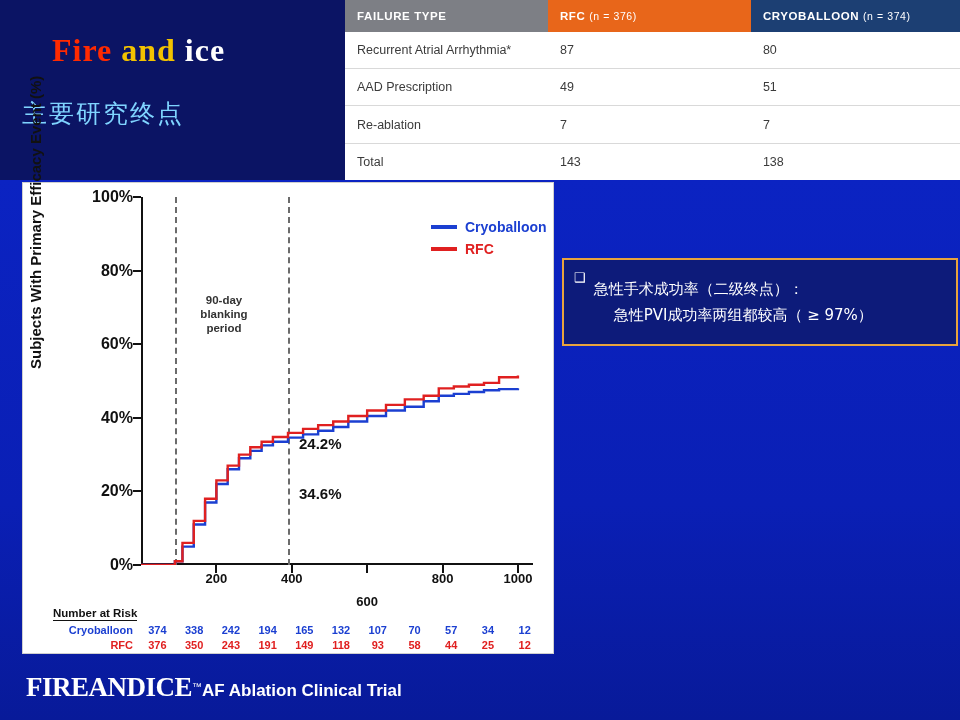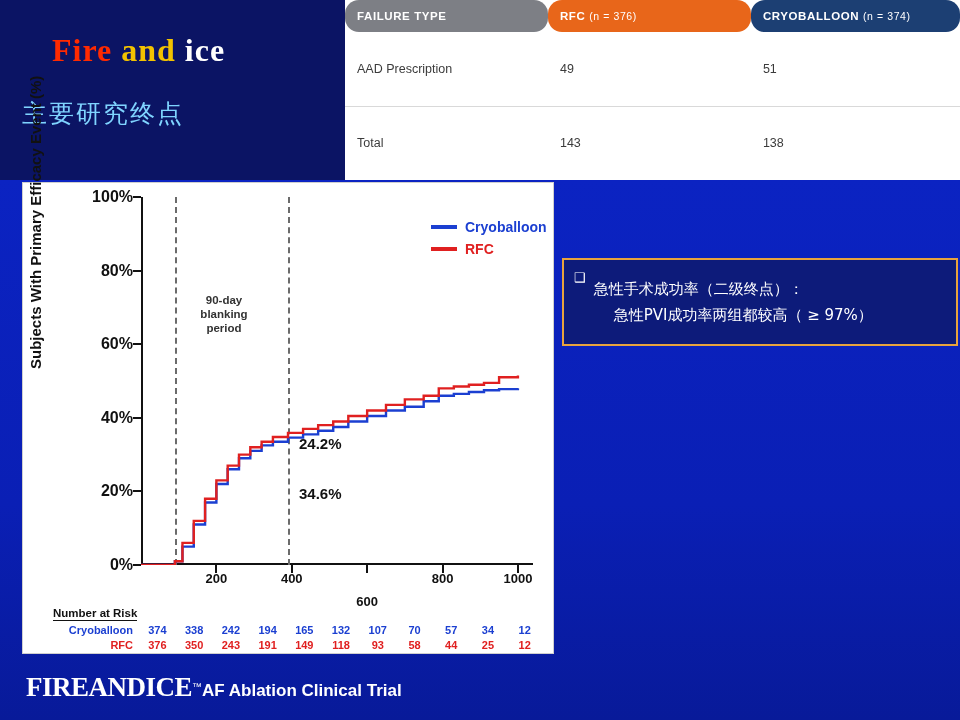--- a/index.html
+++ b/index.html
@@ -47,21 +47,20 @@
     font-family:"Liberation Sans", sans-serif;
   }
   table.ft th{
     text-align:left;
     font-size:11.5px;
     font-weight:bold;
     letter-spacing:.6px;
     color:#ffffff;
     padding:10px 12px;
     vertical-align:middle;
-    border-radius:14px;
   }
   th.c0{background:#7d7f85;width:33%;}
   th.c1{background:#e8661a;width:33%;}
   th.c2{background:#1c3f73;width:34%;}
   th .n{font-weight:normal;font-size:10.5px;}
   table.ft td{
     font-size:12.5px;
     color:#3b3b3b;
     padding:9px 12px;
     border-bottom:1px solid #d9d9d9;
@@ -199,23 +198,33 @@
           <span class="n">(n = 376)</span>
         </th>
         <th class="c2">
           <span>CRYOBALLOON</span>
           <span class="n">(n = 374)</span>
         </th>
       </tr>
     </thead>
     <tbody>
       <tr>
+        <td>Recurrent Atrial Arrhythmia*</td>
+        <td>87</td>
+        <td>80</td>
+      </tr>
+      <tr>
         <td>AAD Prescription</td>
         <td>49</td>
         <td>51</td>
+      </tr>
+      <tr>
+        <td>Re-ablation</td>
+        <td>7</td>
+        <td>7</td>
       </tr>
       <tr>
         <td>Total</td>
         <td>143</td>
         <td>138</td>
       </tr>
     </tbody>
   </table>
 </div>
 

